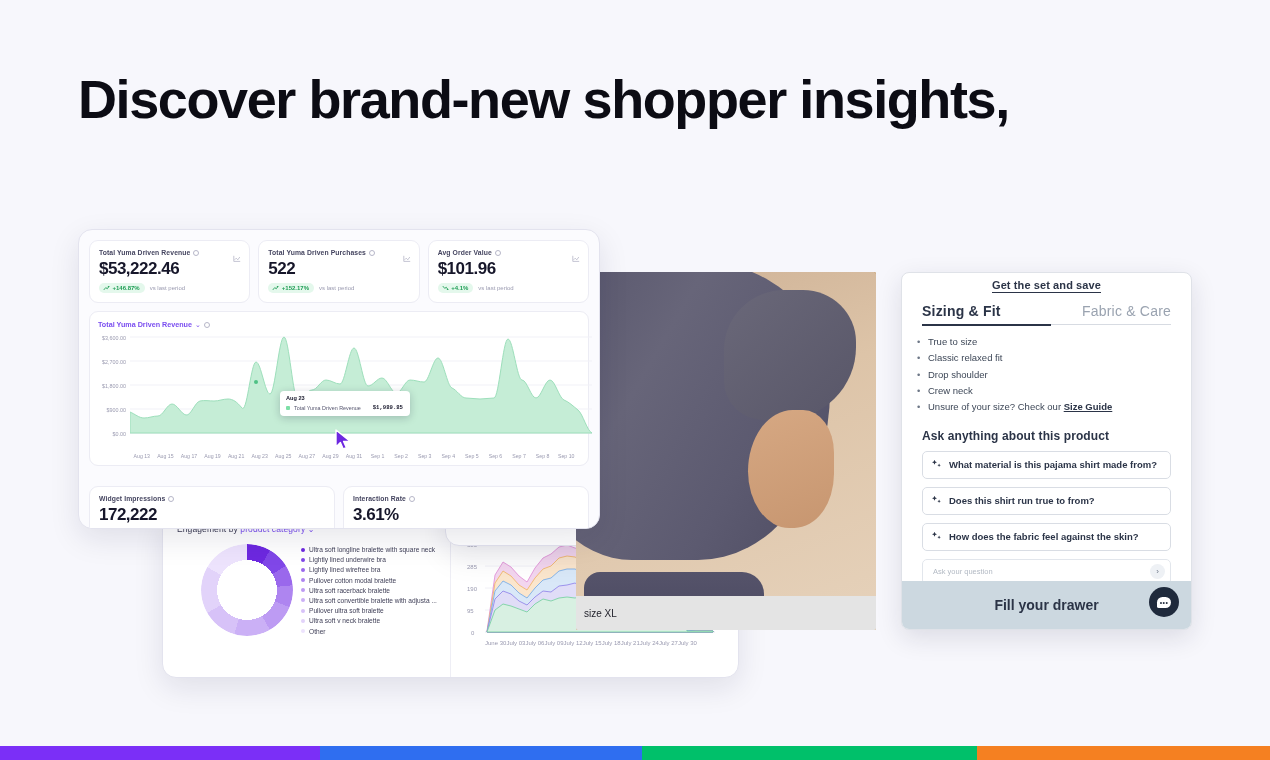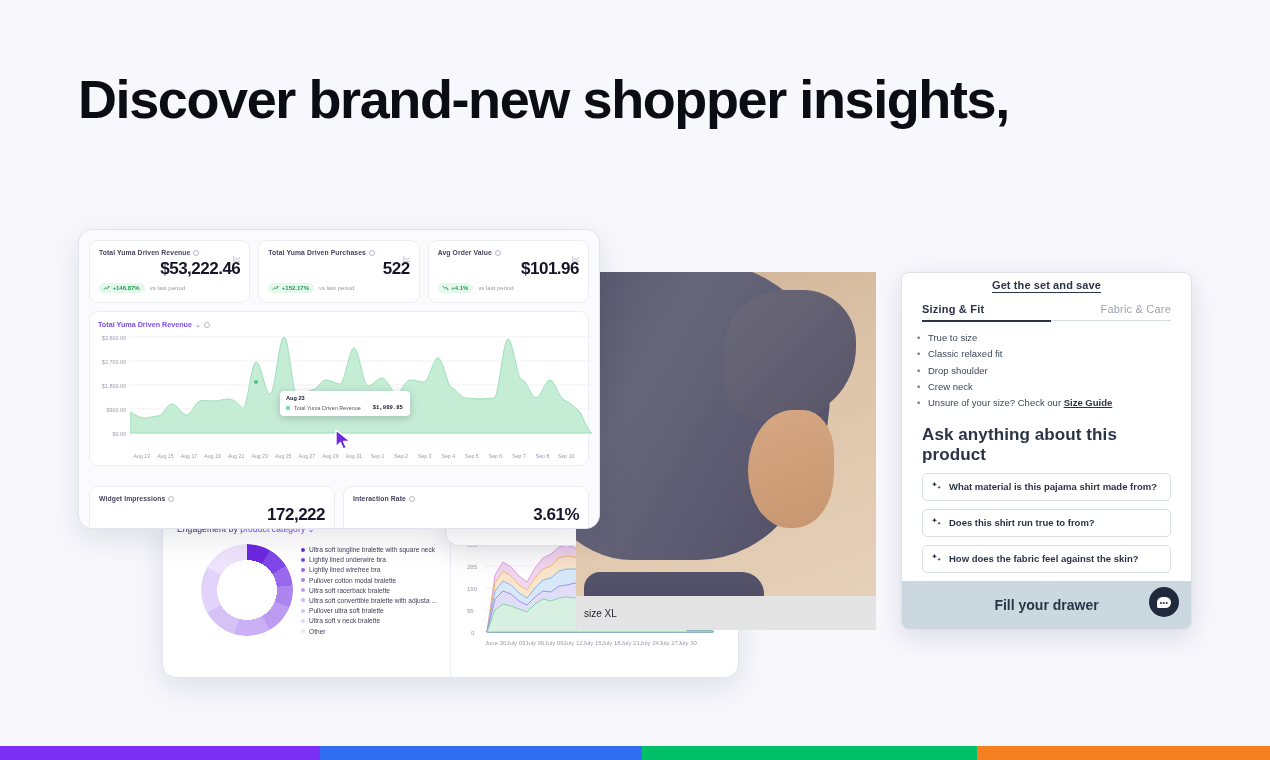--- a/index.html
+++ b/index.html
@@ -129,21 +129,21 @@
   }
   .kpi-head { display: flex; align-items: center; gap: 3px; }
   .kpi-title { font-size: 6.8px; color: #454560; font-weight: 600; letter-spacing: .1px; white-space: nowrap; }
   .info-ic {
     width: 6px; height: 6px; border-radius: 50%;
     border: .7px solid #b6b6c8; display: inline-block; flex: 0 0 6px;
   }
   .kpi-graph-ic { position: absolute; right: 8px; top: 8px; color: #b6b6c8; }
   .kpi-value {
     font-size: 17px; font-weight: 700; color: #16162a;
-    letter-spacing: -.5px; margin-top: 4px; line-height: 1; text-align: right;
+    letter-spacing: -.5px; margin-top: 4px; line-height: 1;
   }
   .kpi-foot { display: flex; align-items: center; gap: 5px; margin-top: 6px; }
   .kpi-badge {
     background: #e4f8ec; color: #1f9d55;
     font-size: 6px; font-weight: 700;
     border-radius: 7px; padding: 2px 5px 2px 4px;
     display: flex; align-items: center; gap: 2.5px;
   }
   .kpi-vs { font-size: 6px; color: #9a9ab0; }
 
@@ -222,30 +222,30 @@
     background: #ffffff; border: 1px solid #dfe2e8;
     border-radius: 8px; overflow: hidden;
     box-shadow: 0 8px 26px rgba(24,24,60,.12);
   }
   .w-top {
     text-align: center; font-size: 11px; font-weight: 700;
     color: #2b3447; padding: 6px 0 4px 0; letter-spacing: .1px;
   }
   .w-top span { border-bottom: 1.2px solid #2b3447; padding-bottom: 1px; }
   .w-tabs { display: flex; justify-content: space-between; padding: 8px 20px 0 20px; }
-  .w-tab { font-size: 11px; font-weight: 700; color: #2b3447; letter-spacing: .2px; }
+  .w-tab { font-size: 14px; font-weight: 700; color: #2b3447; letter-spacing: .2px; }
   .w-tab.inactive { color: #9aa3b0; font-weight: 400; }
   .w-tabline { margin: 5px 20px 0 20px; height: 1px; background: #d7dbe2; position: relative; }
   .w-tabline::after { content:""; position:absolute; left:0; top:-.5px; width:52%; height:2px; background:#2b3447; }
   .w-list { padding: 9px 20px 0 26px; }
   .w-li { font-size: 9.5px; color: #3d4757; line-height: 1.72; position: relative; }
   .w-li::before { content:"•"; position:absolute; left:-11px; color:#6d7787; }
   .w-li b { text-decoration: underline; color:#2b3447; }
   .w-ask {
-    font-size: 17px; font-weight: 700; color: #2b3447;
+    font-size: 12px; font-weight: 700; color: #2b3447;
     padding: 13px 20px 0 20px; letter-spacing: .1px;
   }
   .w-q {
     margin: 8px 20px 0 20px; border: 1px solid #d9dde4; border-radius: 5px;
     padding: 7px 9px; display: flex; align-items: center; gap: 7px;
     font-size: 9.5px; color: #2b3447; font-weight: 600;
   }
   .w-input {
     margin: 8px 20px 0 20px; border: 1px solid #e2e6ec; border-radius: 5px;
     height: 26px; display: flex; align-items: center; padding: 0 5px 0 10px;

